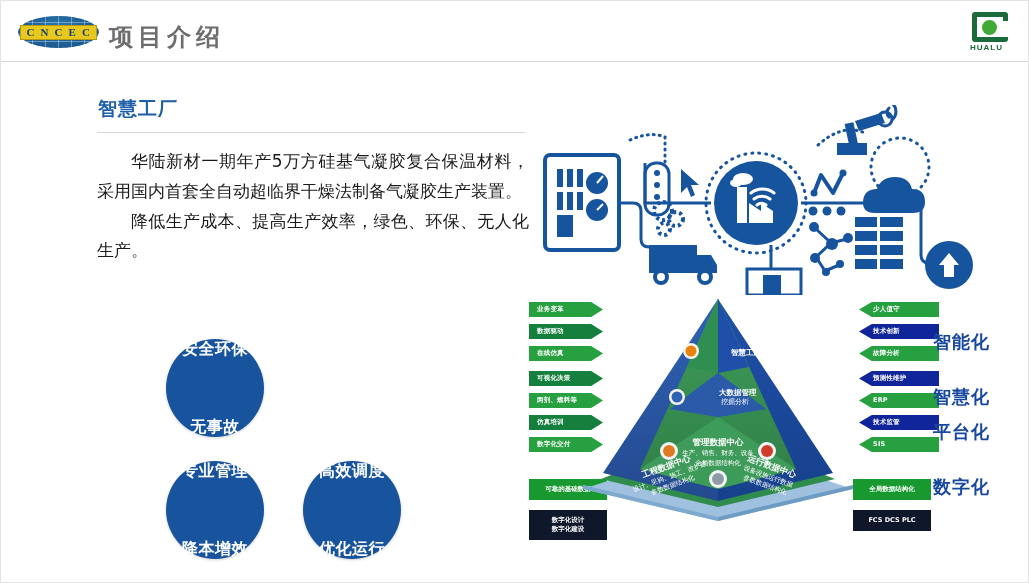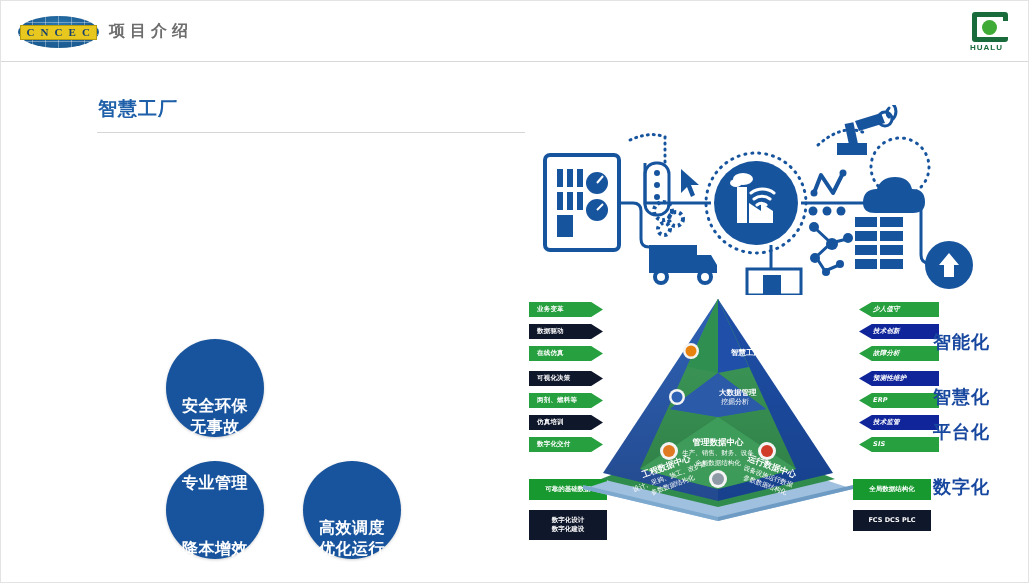--- a/index.html
+++ b/index.html
@@ -16,21 +16,21 @@
   .cnce-logo{position:absolute;left:17px;top:15px;width:81px;height:32px;}
   .cnce-globe{position:absolute;left:0;top:0;width:81px;height:32px;border-radius:50%;
       background:radial-gradient(ellipse at 50% 40%,#2e7fb8 0%,#1d5f96 55%,#17548a 100%);}
   .cnce-grid{position:absolute;inset:0;border-radius:50%;overflow:hidden;}
   .cnce-grid i{position:absolute;border:0.5px solid rgba(255,255,255,.35);}
   .cnce-grid i.h{left:0;width:100%;height:0;border-width:0 0 1px 0;}
   .cnce-grid i.v{top:0;height:100%;width:0;border-width:0 0 0 1px;}
   .cnce-bar{position:absolute;left:2px;top:9px;width:77px;height:15px;background:#e8c81e;border:1px solid #b89c10;box-sizing:border-box;
       display:flex;align-items:center;justify-content:space-evenly;}
   .cnce-bar span{font:bold 11px/1 "Liberation Serif",serif;color:#14406e;letter-spacing:.5px;}
-  .header-title{position:absolute;left:108px;top:20px;font-size:16px;font-weight:bold;color:#6d6d6d;
+  .header-title{position:absolute;left:108px;top:20px;font-size:24px;font-weight:bold;color:#6d6d6d;
       letter-spacing:5px;font-family:"DejaVu Sans",sans-serif;}
 
   .hualu{position:absolute;right:14px;top:8px;height:46px;display:flex;align-items:center;gap:8px;}
   .hualu-mark{position:relative;width:44px;height:40px;}
   .hualu-sq{position:absolute;left:2px;top:0;width:36px;height:30px;border:5px solid #1a6b3c;box-sizing:border-box;border-radius:3px;}
   .hualu-sq:after{content:"";position:absolute;right:-9px;top:4px;width:9px;height:16px;background:#fff;}
   .hualu-dot{position:absolute;left:12px;top:8px;width:15px;height:15px;border-radius:50%;background:#3faa35;}
   .hualu-word{position:absolute;left:0;bottom:0;font:bold 8px/1 "Liberation Sans",sans-serif;color:#1a6b3c;letter-spacing:1px;}
   .hualu-txt{display:flex;flex-direction:column;justify-content:center;}
   .hualu-cn{font:bold 19px/1.1 "DejaVu Sans",sans-serif;color:#125e95;letter-spacing:1px;}
@@ -39,38 +39,38 @@
   
   .sec-title{position:absolute;left:97px;top:98px;font:bold 19px/1 "DejaVu Sans",sans-serif;color:#1d5fa8;letter-spacing:1px;}
   .sec-rule{position:absolute;left:96px;top:131px;width:428px;height:1px;background:#d6d6d6;}
   .body-copy{position:absolute;left:96px;top:146px;width:432px;
       font:17px/1.75 "DejaVu Sans",sans-serif;color:#1a1a1a;text-align:justify;}
   .body-copy p{margin:0;text-indent:2em;}
 
   
   .circles{position:absolute;left:158px;top:338px;width:260px;height:230px;}
   .circ{position:absolute;width:98px;height:98px;border-radius:50%;background:#18549d;
-      display:flex;flex-direction:column;align-items:center;justify-content:flex-end;
+      display:flex;flex-direction:column;align-items:center;justify-content:space-between;
       color:#fff;font:bold 16px/1.28 "DejaVu Sans",sans-serif;letter-spacing:.5px;
       box-shadow:0 1px 3px rgba(0,0,0,.18);}
   .circ.c1{left:7px;top:0;} .circ.c2{left:144px;top:0;}
   .circ.c3{left:7px;top:122px;gap:45px;} .circ.c4{left:144px;top:122px;}
 
   
   .illus{position:absolute;left:524px;top:104px;width:500px;height:190px;}
 
   
   .pyr{position:absolute;left:520px;top:292px;width:505px;height:260px;}
   .tag{position:absolute;height:15px;display:flex;align-items:center;
        font:bold 6.5px/1 "DejaVu Sans",sans-serif;color:#fff;letter-spacing:.2px;white-space:nowrap;}
   .tag-l{width:66px;padding-left:8px;background:#27a03f;
        clip-path:polygon(0 0,84% 0,100% 50%,84% 100%,0 100%);}
-  .tag-l.blue{background:#0f172a;}
+  .tag-l.blue{background:#15803d;}
   .tag-r{width:66px;padding-left:14px;background:#27a03f;
-       clip-path:polygon(16% 0,100% 0,100% 100%,16% 100%,0 50%);font-style:italic;}
+       clip-path:polygon(16% 0,100% 0,100% 100%,16% 100%,0 50%);}
   .tag-r.blue{background:#11259b;}
   .box{position:absolute;width:74px;padding:6px 2px;text-align:center;
        font:bold 6.5px/1.35 "DejaVu Sans",sans-serif;color:#fff;background:#18992f;}
   .box.blue{background:#0f172a;}
   .big{position:absolute;font:bold 18px/1 "DejaVu Sans",sans-serif;color:#17479e;letter-spacing:1px;}
 
   .pyramid{position:absolute;left:60px;top:0;width:275px;height:230px;}
 </style>
 </head>
 <body>
@@ -108,20 +108,24 @@
       <div class="hualu-mark">
         <div class="hualu-sq"></div>
         <div class="hualu-dot"></div>
         <div class="hualu-word">HUALU</div>
       </div>
     </div>
   </div>
 
   <div class="sec-title">智慧工厂</div>
   <div class="sec-rule"></div>
+  <div class="body-copy">
+    <p>华陆新材一期年产5万方硅基气凝胶复合保温材料，采用国内首套全自动超临界干燥法制备气凝胶生产装置。</p>
+    <p>降低生产成本、提高生产效率，绿色、环保、无人化生产。</p>
+  </div>
 
   <div class="circles">
     <div class="circ c1">
       <span>安全环保</span>
       <span>无事故</span>
     </div>
     <div class="circ c3">
       <span>专业管理</span>
       <span>降本增效</span>
     </div>

